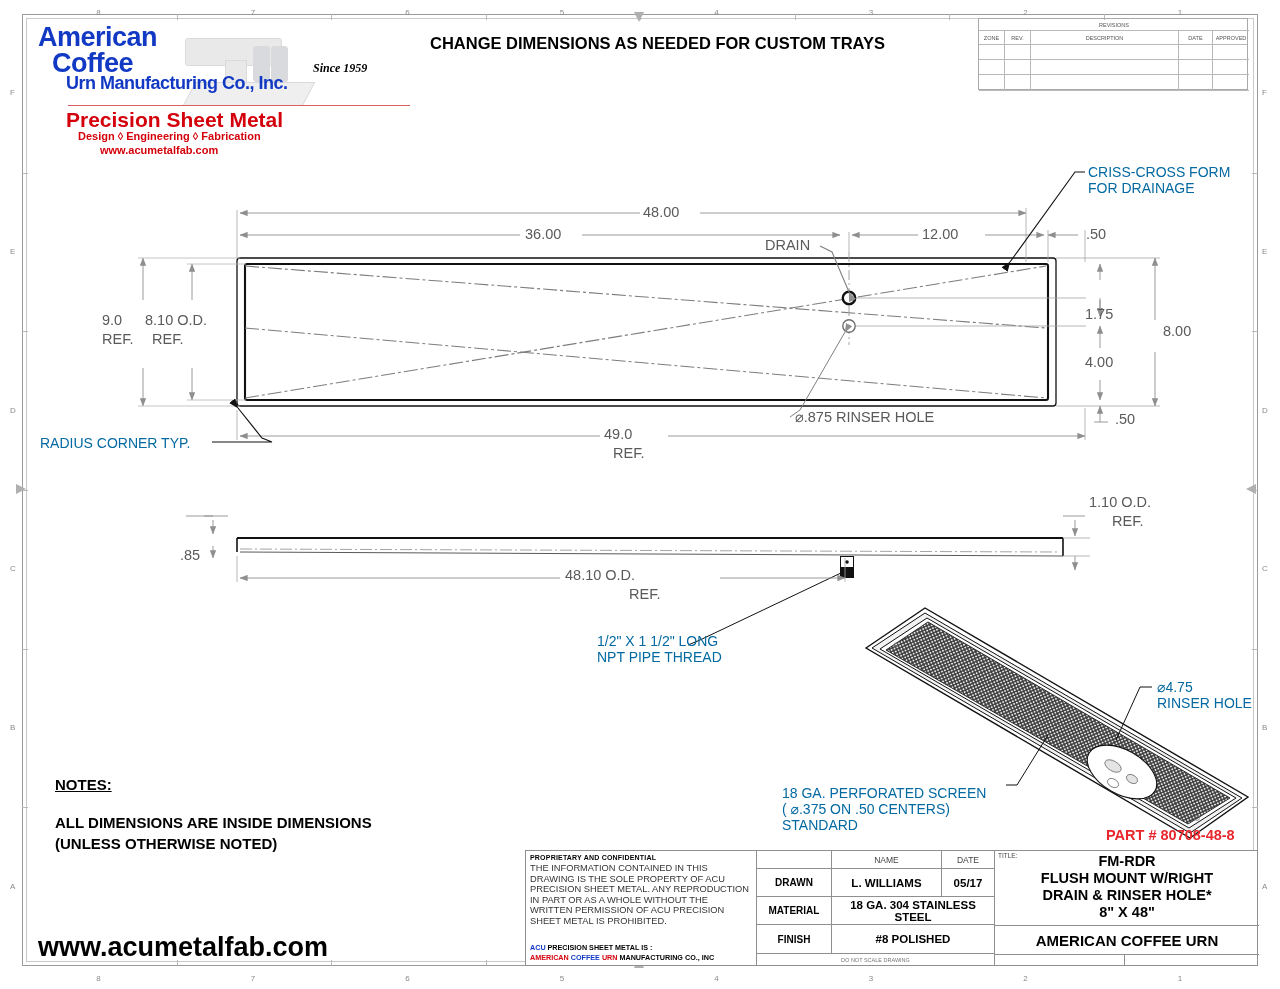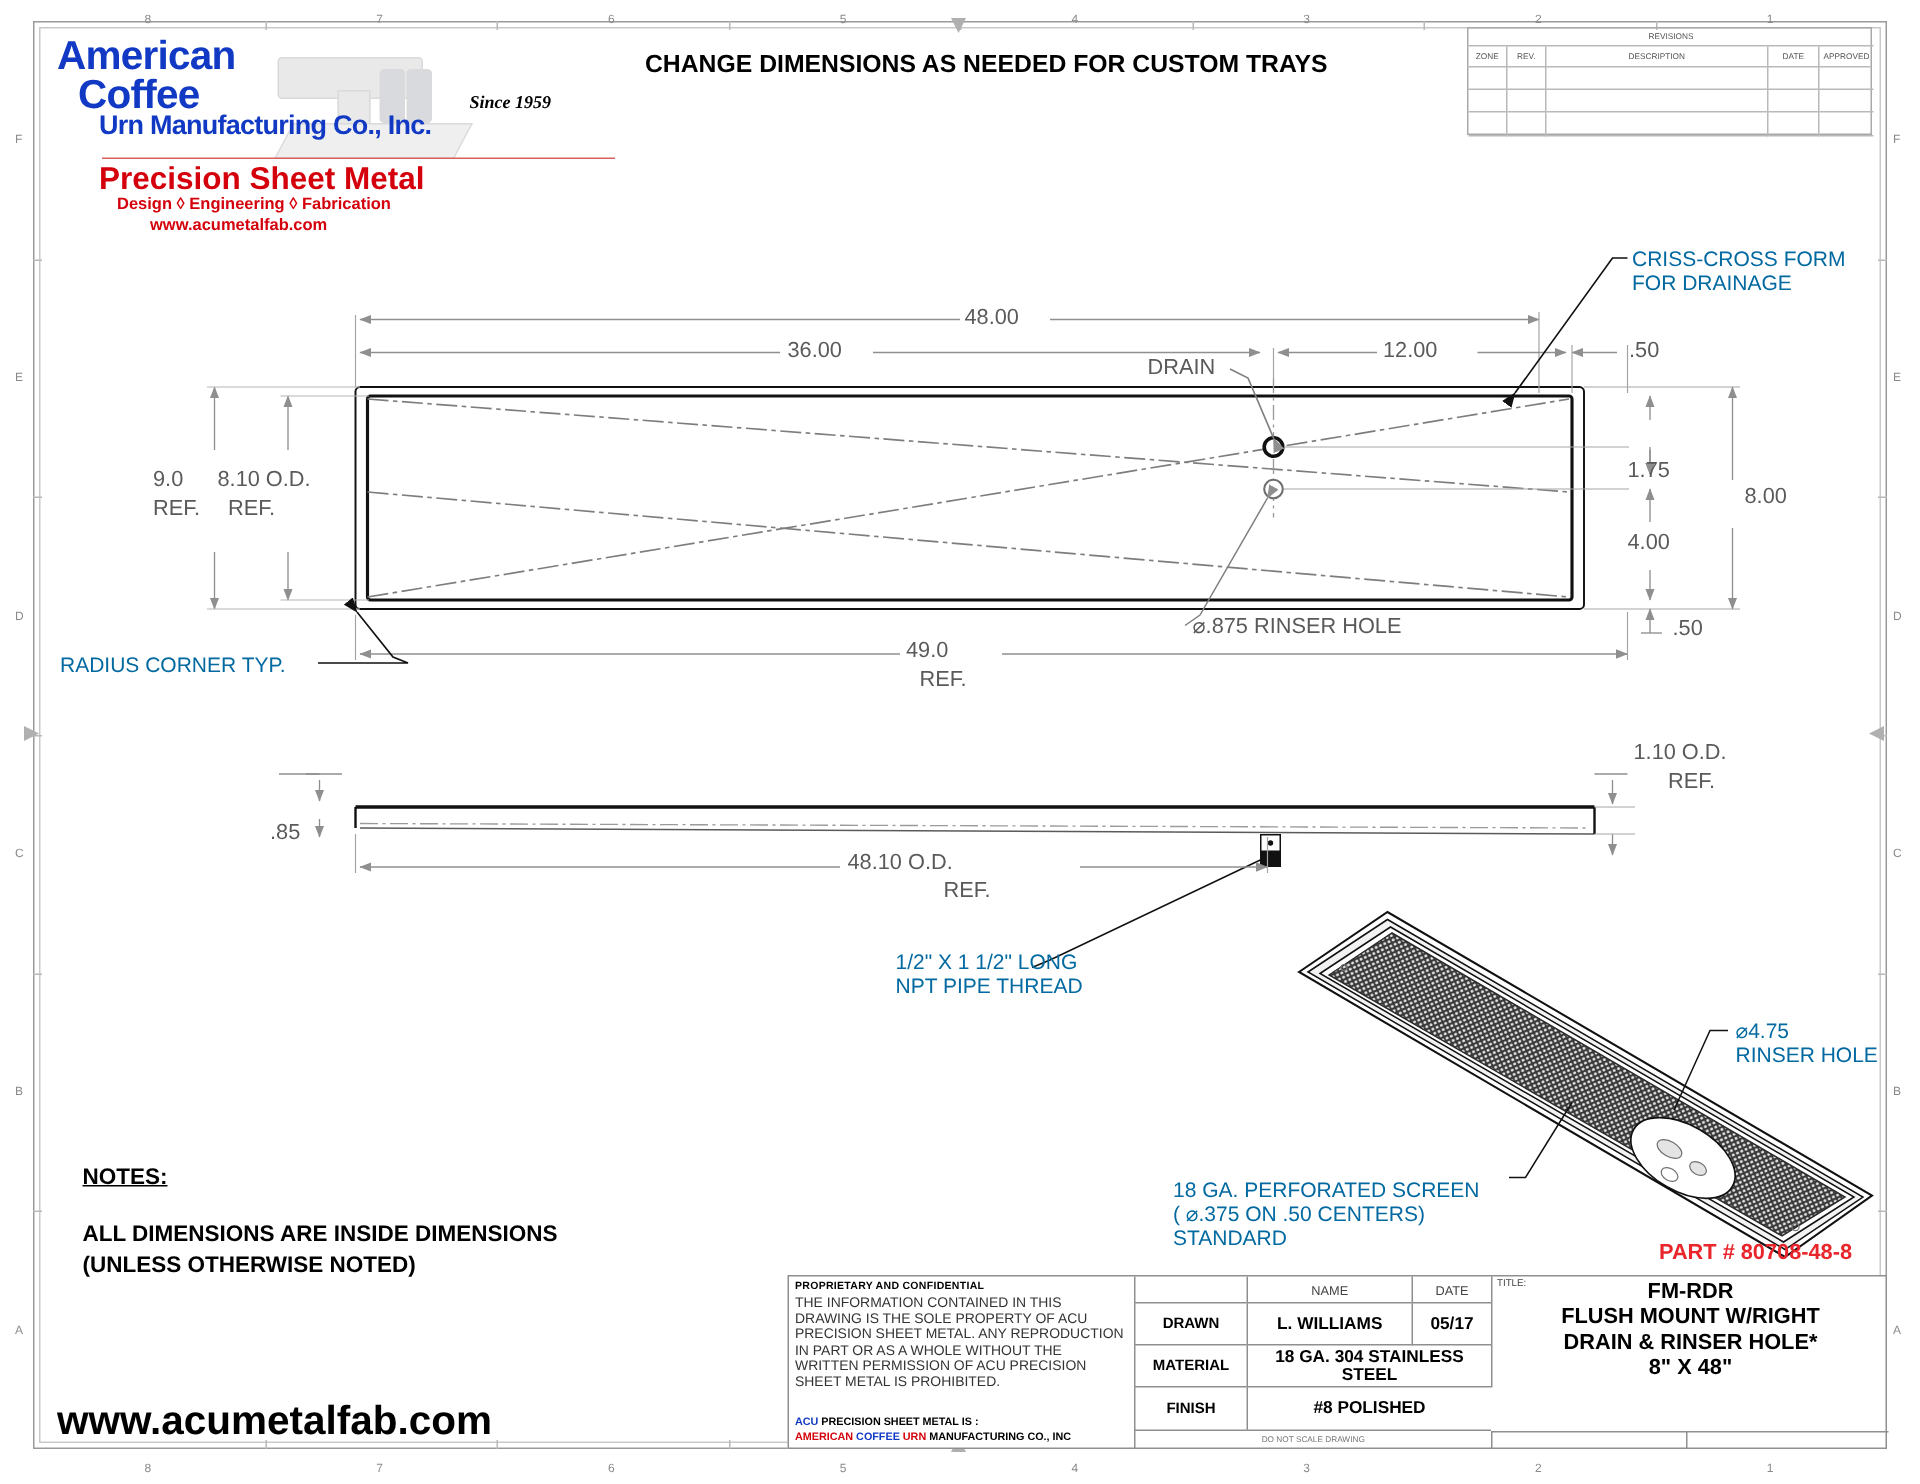--- a/index.html
+++ b/index.html
@@ -427,15 +427,16 @@
 
   <div class="cl bl" style="left:468px;top:0;width:265px;height:74px;">
     <span class="thdr" style="position:absolute;left:3px;top:1px;font-size:6.5px;">TITLE:</span>
     <div class="ttitle" style="text-align:center;padding-top:2px;">
       <div>FM-RDR</div>
       <div>FLUSH MOUNT W/RIGHT</div>
       <div>DRAIN &amp; RINSER HOLE*</div>
       <div>8" X 48"</div>
     </div>
   </div>
+  <div class="cl bl bt ctr tcompany" style="left:468px;top:74px;width:265px;height:29px;">AMERICAN COFFEE URN</div>
   <div class="cl bl bt" style="left:468px;top:103px;width:130px;height:12px;"></div>
   <div class="cl bl bt" style="left:598px;top:103px;width:135px;height:12px;"></div>
 </div>
 
 </body></html>

